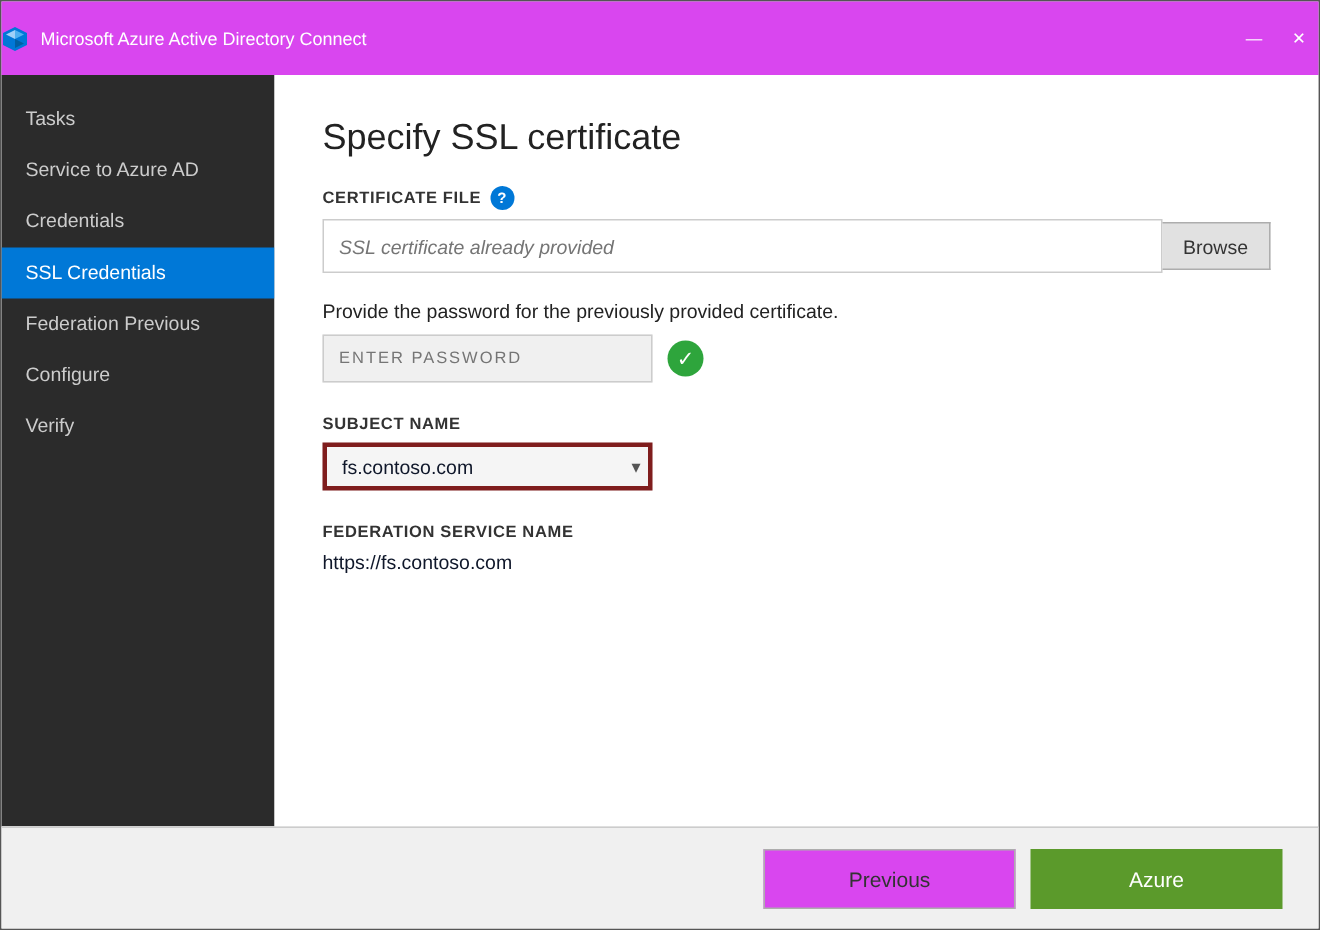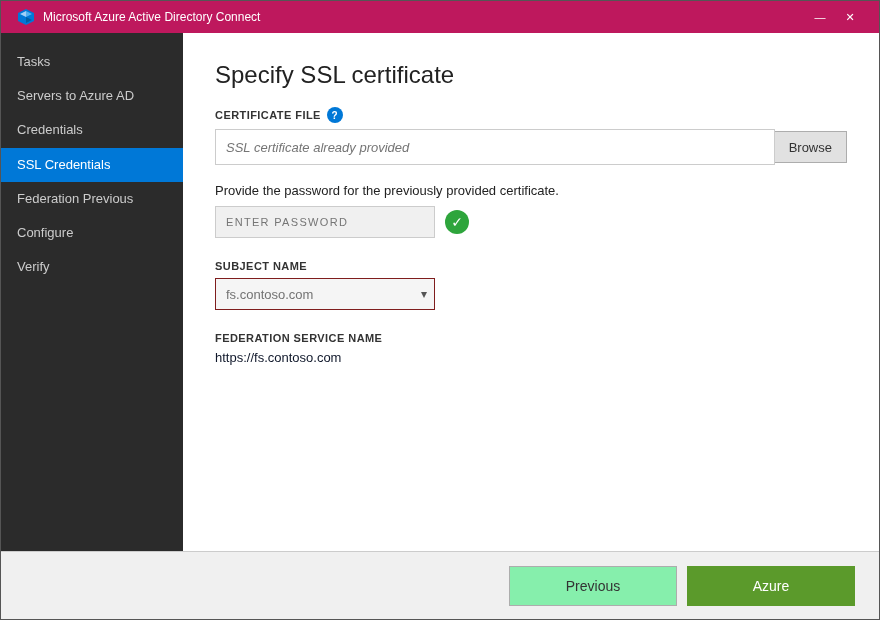--- a/index.html
+++ b/index.html
@@ -18,25 +18,25 @@
     .window {
       width: 880px;
       height: 620px;
       background: #f0f0f0;
       border: 1px solid #555;
       display: flex;
       flex-direction: column;
     }
 
     .title-bar {
-      height: 32px;
-      background: #be185d;
-      display: flex;
-      align-items: center;
-      padding: 0 16px;
+      height: 49px;
+      background: #d946ef;
+      display: flex;
+      align-items: center;
+      padding: 0 0;
       flex-shrink: 0;
     }
 
     .title-bar-icon {
       width: 18px;
       height: 18px;
       margin-right: 8px;
       flex-shrink: 0;
     }
 
@@ -226,24 +226,24 @@
       top: 50%;
       transform: translateY(-50%);
       color: #555;
       pointer-events: none;
       font-size: 12px;
     }
 
     .subject-select-wrapper select {
       width: 100%;
       height: 32px;
-      border: 1px solid #7f1d1d;
+      border: 3px solid #7f1d1d;
       padding: 0 10px;
       font-size: 13px;
-      color: #737373;
+      color: #0f172a;
       background: #f5f5f5;
       appearance: none;
       -webkit-appearance: none;
       cursor: pointer;
       outline: none;
     }
 
     .federation-section {
       margin-bottom: 22px;
     }
@@ -263,21 +263,21 @@
       align-items: center;
       justify-content: flex-end;
       padding: 0 24px;
       gap: 10px;
       flex-shrink: 0;
     }
 
     .btn-previous {
       width: 168px;
       height: 40px;
-      background: #86efac;
+      background: #d946ef;
       border: 1px solid #adadad;
       font-size: 14px;
       color: #333;
       cursor: pointer;
     }
 
     .btn-next {
       width: 168px;
       height: 40px;
       background: #5b9a2b;
@@ -304,21 +304,21 @@
     <div class="title-bar-controls">
       <button class="title-bar-btn">—</button>
       <button class="title-bar-btn close">✕</button>
     </div>
   </div>
 
   <div class="content-area">
 
     <div class="sidebar">
       <div class="sidebar-item">Tasks</div>
-      <div class="sidebar-item">Servers to Azure AD</div>
+      <div class="sidebar-item">Service to Azure AD</div>
       <div class="sidebar-item">Credentials</div>
       <div class="sidebar-item active">SSL Credentials</div>
       <div class="sidebar-item">Federation Previous</div>
       <div class="sidebar-item">Configure</div>
       <div class="sidebar-item">Verify</div>
     </div>
 
     <div class="main">
 
       <h1 class="page-title">Specify SSL certificate</h1>

